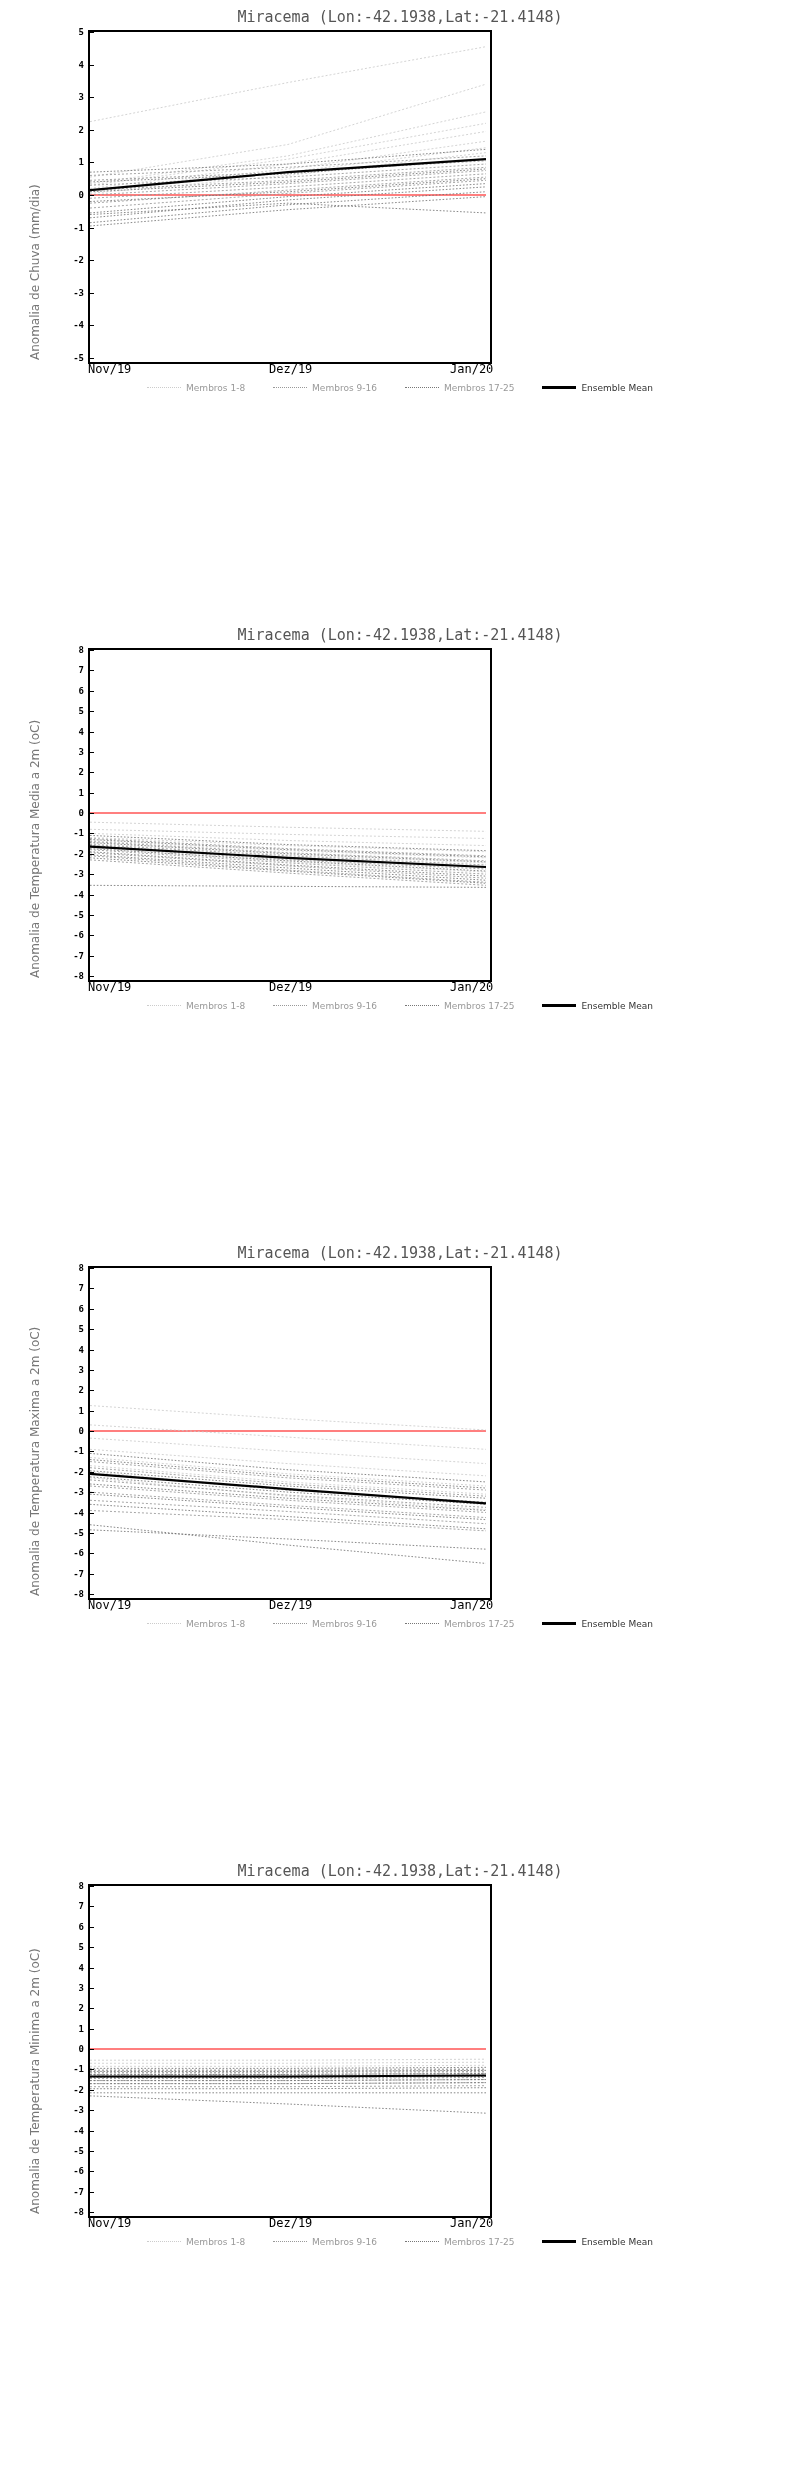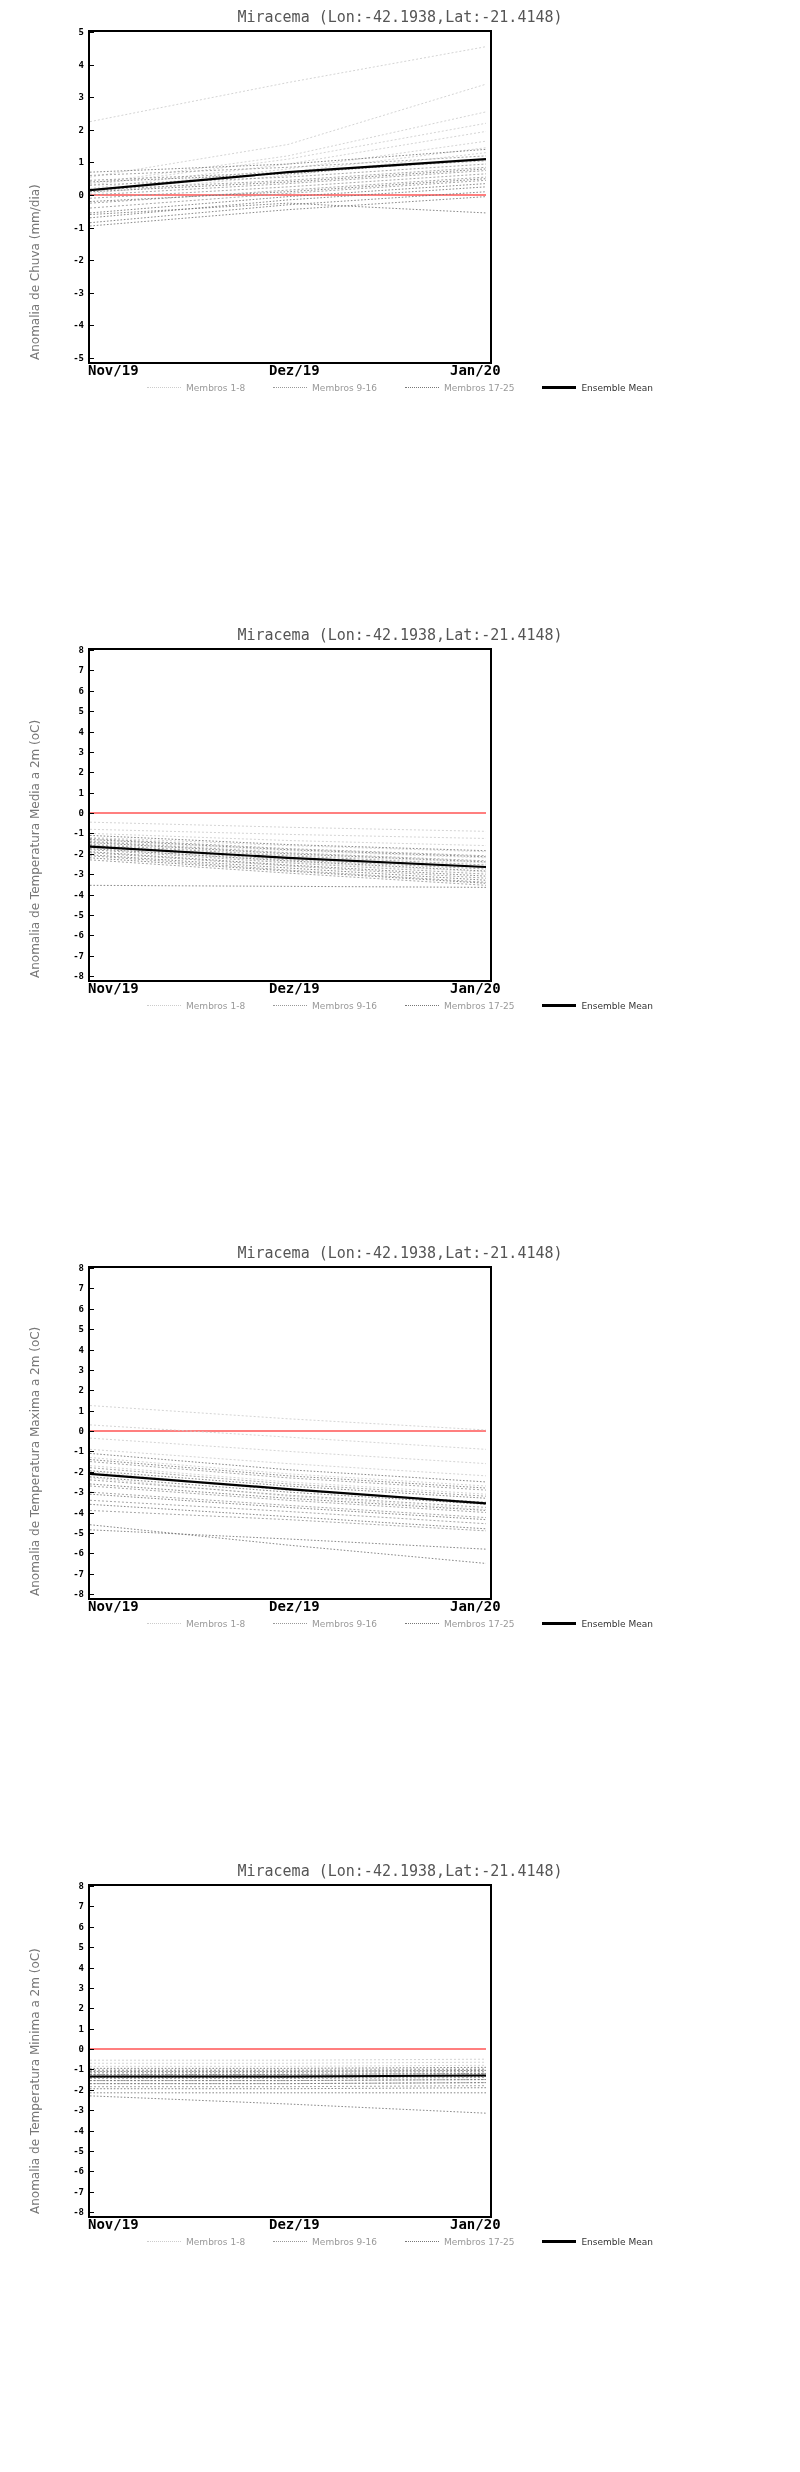--- a/index.html
+++ b/index.html
@@ -19,22 +19,22 @@
     font-family:"DejaVu Sans",sans-serif;font-size:12px;color:#777777;
     white-space:nowrap;
   }
   .ytick{
     position:absolute;right:0;transform:translateY(-50%);
     font-family:"DejaVu Sans Mono",monospace;font-size:9px;font-weight:bold;
     color:#000000;text-align:right;
   }
   .ytickmark{position:absolute;background:#000000;height:1px;width:5px;}
   .xtick{
-    position:absolute;font-family:"DejaVu Sans Mono",monospace;font-size:14px;
-    font-weight:bold;color:#000000;white-space:nowrap;
+    position:absolute;font-family:"DejaVu Sans Mono",monospace;font-size:12px;
+    font-weight:normal;color:#000000;white-space:nowrap;
   }
   .legend{
     position:absolute;width:800px;text-align:center;
     font-family:"DejaVu Sans",sans-serif;font-size:9px;color:#999999;
   }
   .legend span.item{display:inline-block;margin:0 14px;white-space:nowrap;}
   .legend .swatch{
     display:inline-block;width:34px;height:0;vertical-align:middle;
     margin-right:5px;
   }

